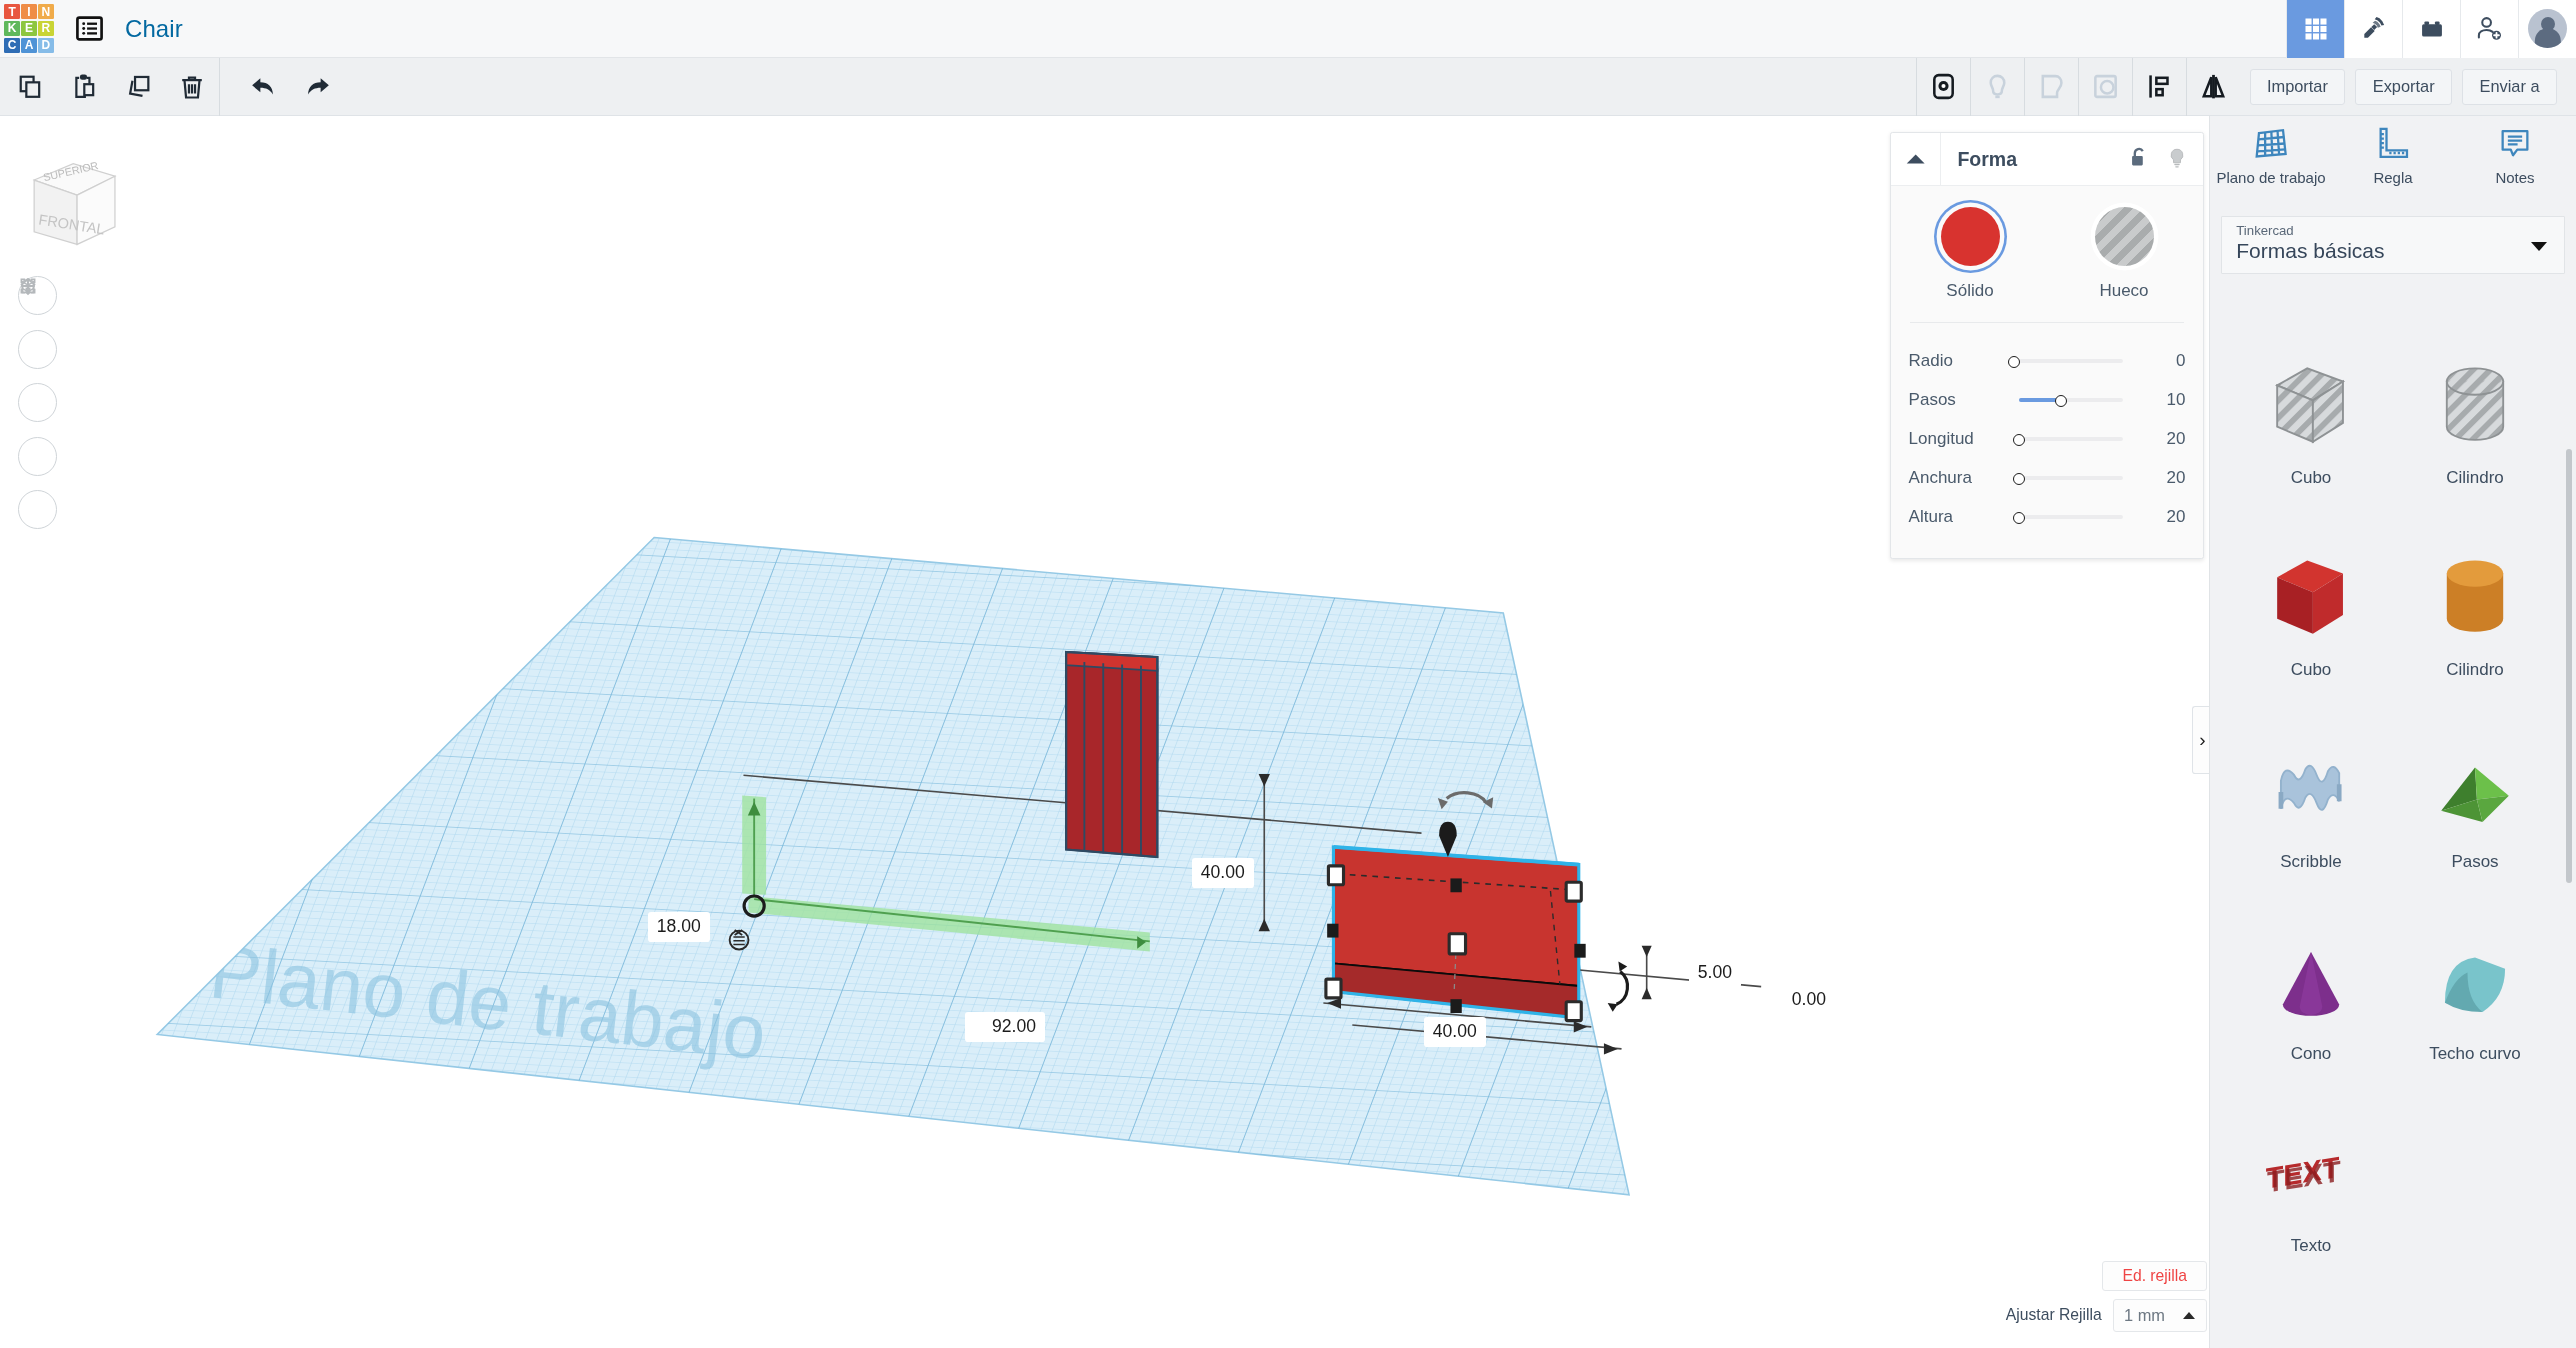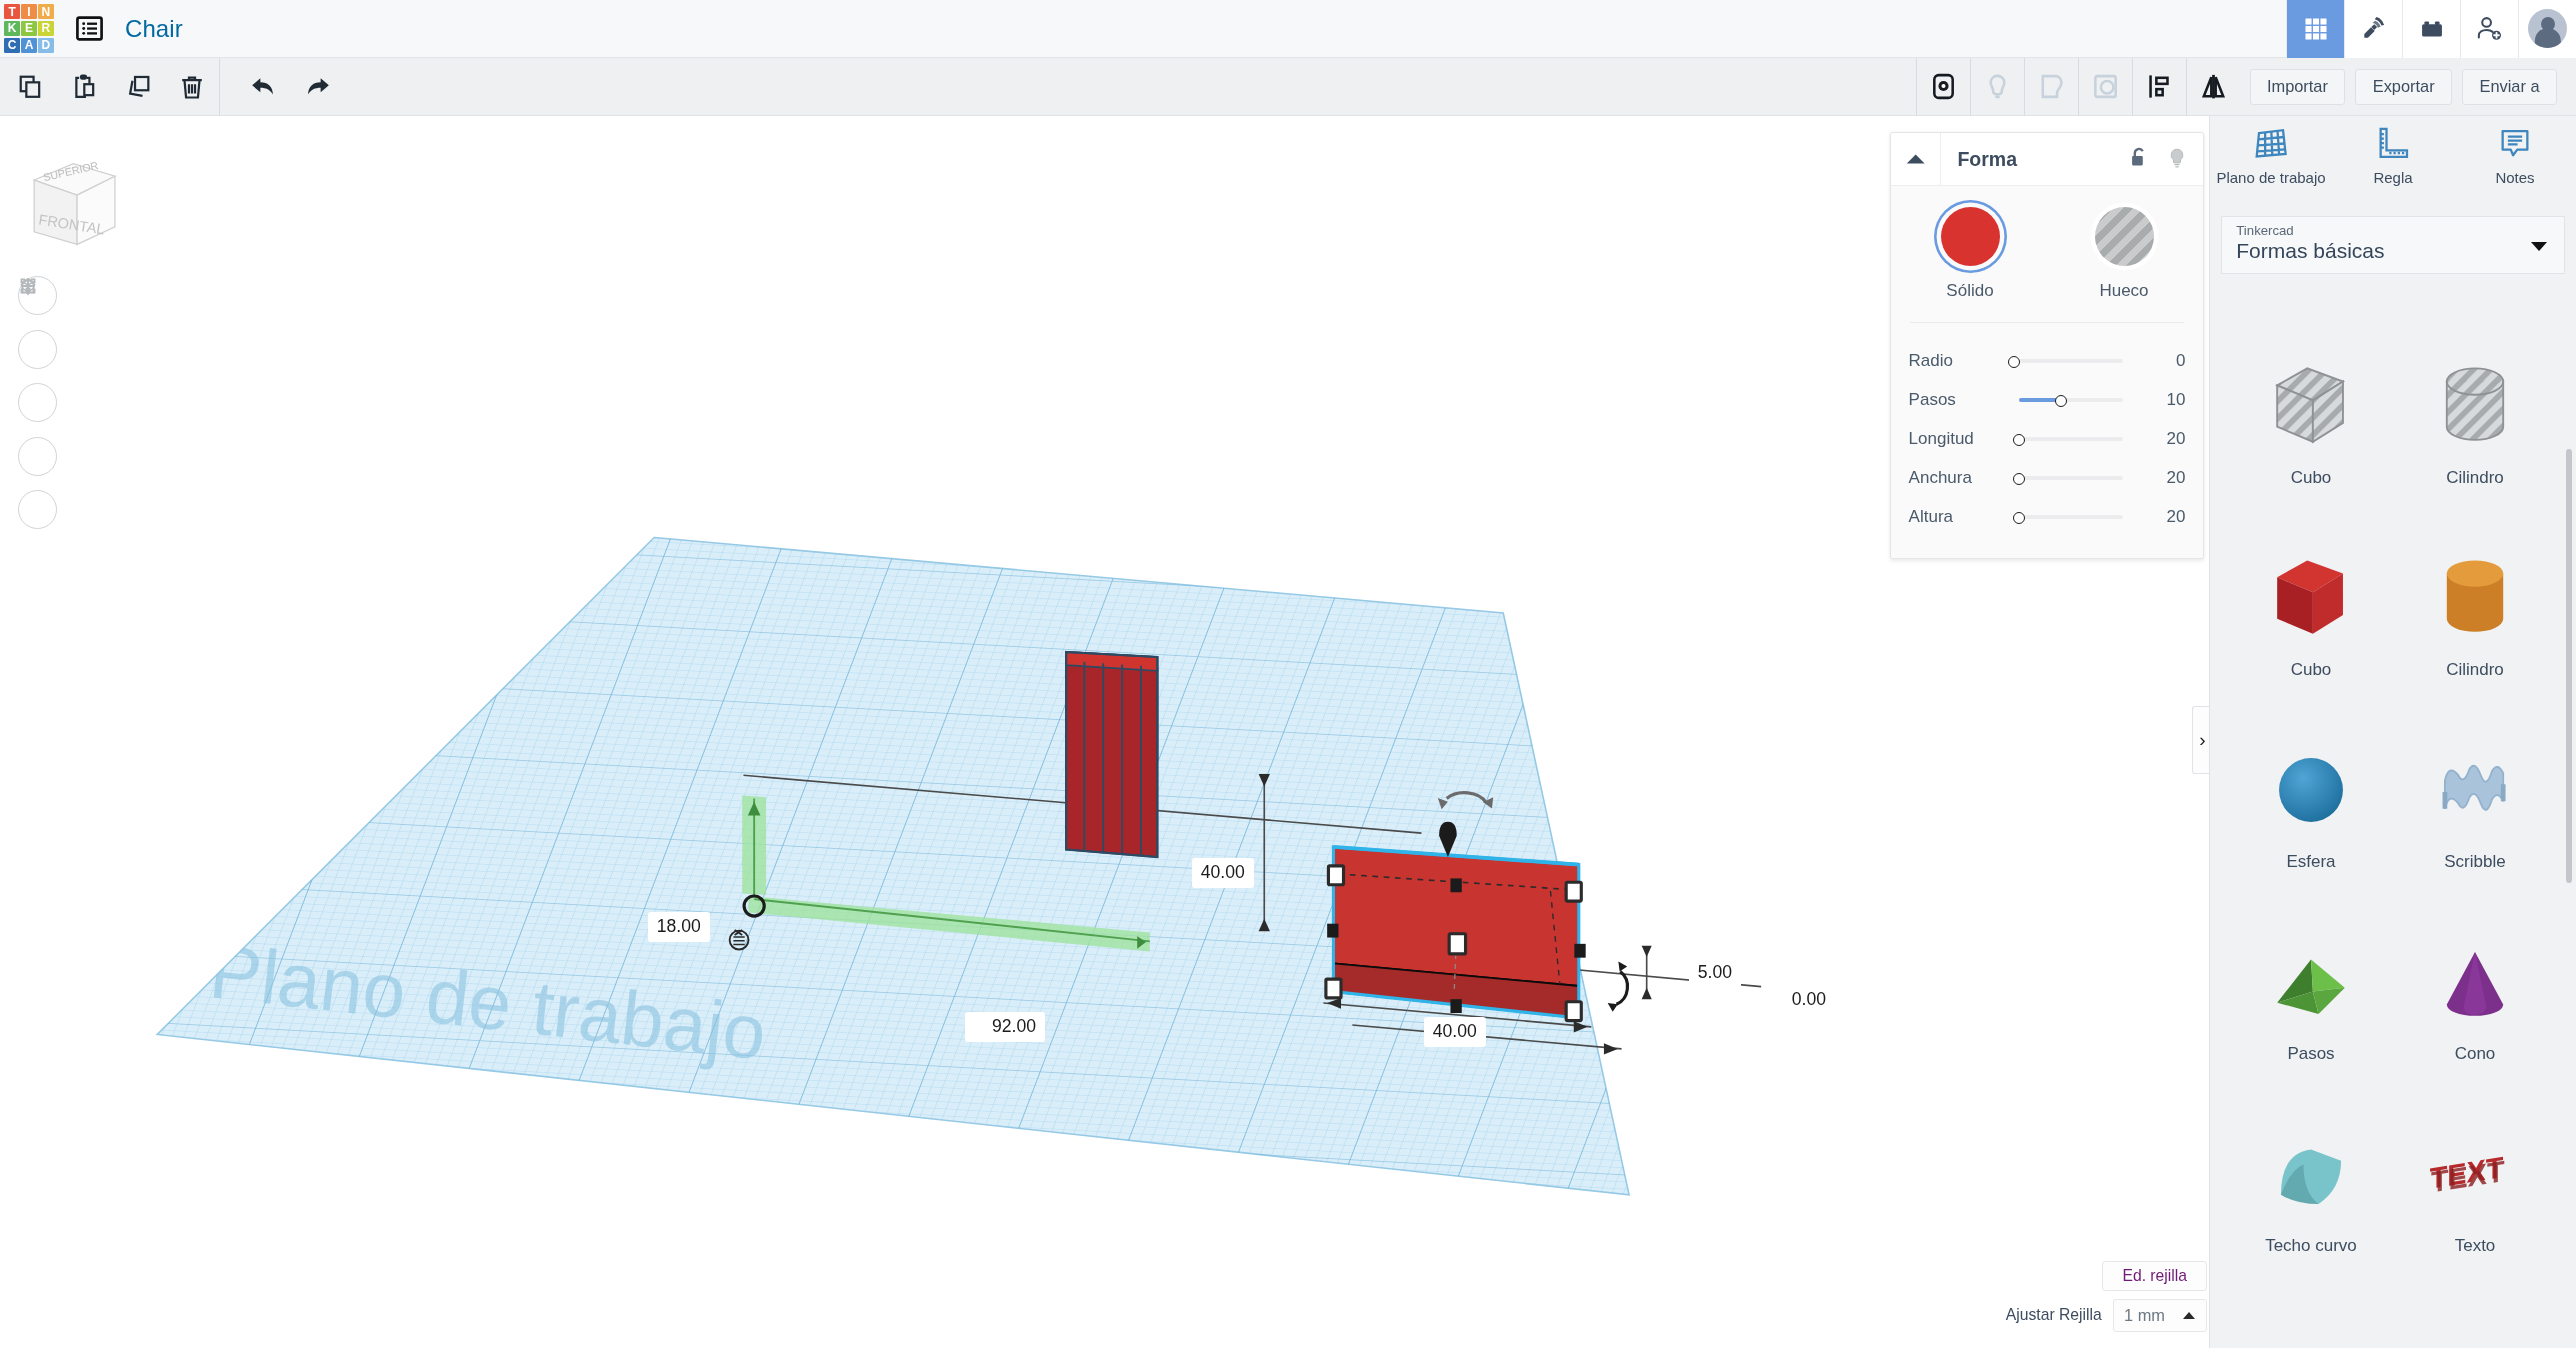--- a/index.html
+++ b/index.html
@@ -137,21 +137,21 @@
                 justify-content: flex-start; padding-top: 11.3px; }
   .shape-vis { height: 116px; display: flex; align-items: center; justify-content: center; }
   .shape-label { font-size: 17px; color: #3d4d5f; margin-top: 3.8px; }
   .rb-scroll { position: absolute; right: 3.8px; top: 333px; width: 6.3px; height: 434px;
                border-radius: 3.1px; background: #c3c7cb; }
 
   
   .bottombar { position: absolute; left: 1968px; top: 1261px; width: 239px;
                display: flex; flex-direction: column; align-items: flex-end; gap: 7.5px; }
   .ed-rejilla { height: 30px; padding: 0 19px; background: #fdfdfd;
-                border: 0.6px solid #e4e7ea; border-radius: 3.1px; color: #701a75;
+                border: 0.6px solid #e4e7ea; border-radius: 3.1px; color: #ef4444;
                 font-size: 15.7px; display: flex; align-items: center; }
   .ajustar-row { display: flex; align-items: center; gap: 11.3px; }
   .ajustar-label { font-size: 15.7px; color: #3d4d5f; }
   .ajustar-sel { width: 94px; height: 33px; background: #fdfdfd; border: 0.6px solid #e4e7ea;
                  border-radius: 3.1px; display: flex; align-items: center; padding: 0 10px;
                  color: #6d7883; font-size: 16.4px; position: relative; }
   .ajustar-caret { position: absolute; right: 11.3px; top: 12.6px;
                    border-left: 6.3px solid transparent; border-right: 6.3px solid transparent;
                    border-bottom: 7.5px solid #2a2a2a; }
 </style>
@@ -648,34 +648,20 @@
       <div class="shape-cell">
         <div class="shape-vis">
           <svg width="94" height="94" viewBox="0 0 100 100">
             <path d="M20,24 h60 v48 a30,14 0 0 1 -60,0 Z" fill="#cc7f26"></path>
             <ellipse cx="50" cy="24" rx="30" ry="14" fill="#e39b3c"></ellipse>
           </svg>
         </div>
         <div class="shape-label">Cilindro</div>
       </div>
 
-      <div class="shape-cell">
-        <div class="shape-vis">
-          <svg width="94" height="94" viewBox="0 0 100 100">
-            <defs>
-                <radialGradient id="sg" cx="38%" cy="32%" r="72%">
-              <stop offset="0" stop-color="#4fa5d6"></stop>
-                  <stop offset="1" stop-color="#1e6f9e"></stop>
-                </radialGradient>
-              </defs>
-            <circle cx="50" cy="50" r="34" fill="url(#sg)"></circle>
-          </svg>
-        </div>
-        <div class="shape-label">Esfera</div>
-      </div>
 
       <div class="shape-cell">
         <div class="shape-vis">
           <svg width="94" height="94" viewBox="0 0 100 100">
             <path d="M18,70 L18,40 Q22,22 32,34 Q38,46 44,28 Q50,18 56,34 Q62,50 68,30 Q74,20 80,32 L80,62
                      Q74,50 68,60 Q62,80 56,64 Q50,48 44,58 Q38,76 32,64 Q22,52 18,70 Z" fill="#a9c3db" stroke="#93b2cd" stroke-width="2"></path>
             <path d="M18,70 L18,52 M80,62 L80,44" stroke="#8aa9c4" stroke-width="5"></path>
           </svg>
         </div>
         <div class="shape-label">Scribble</div>

